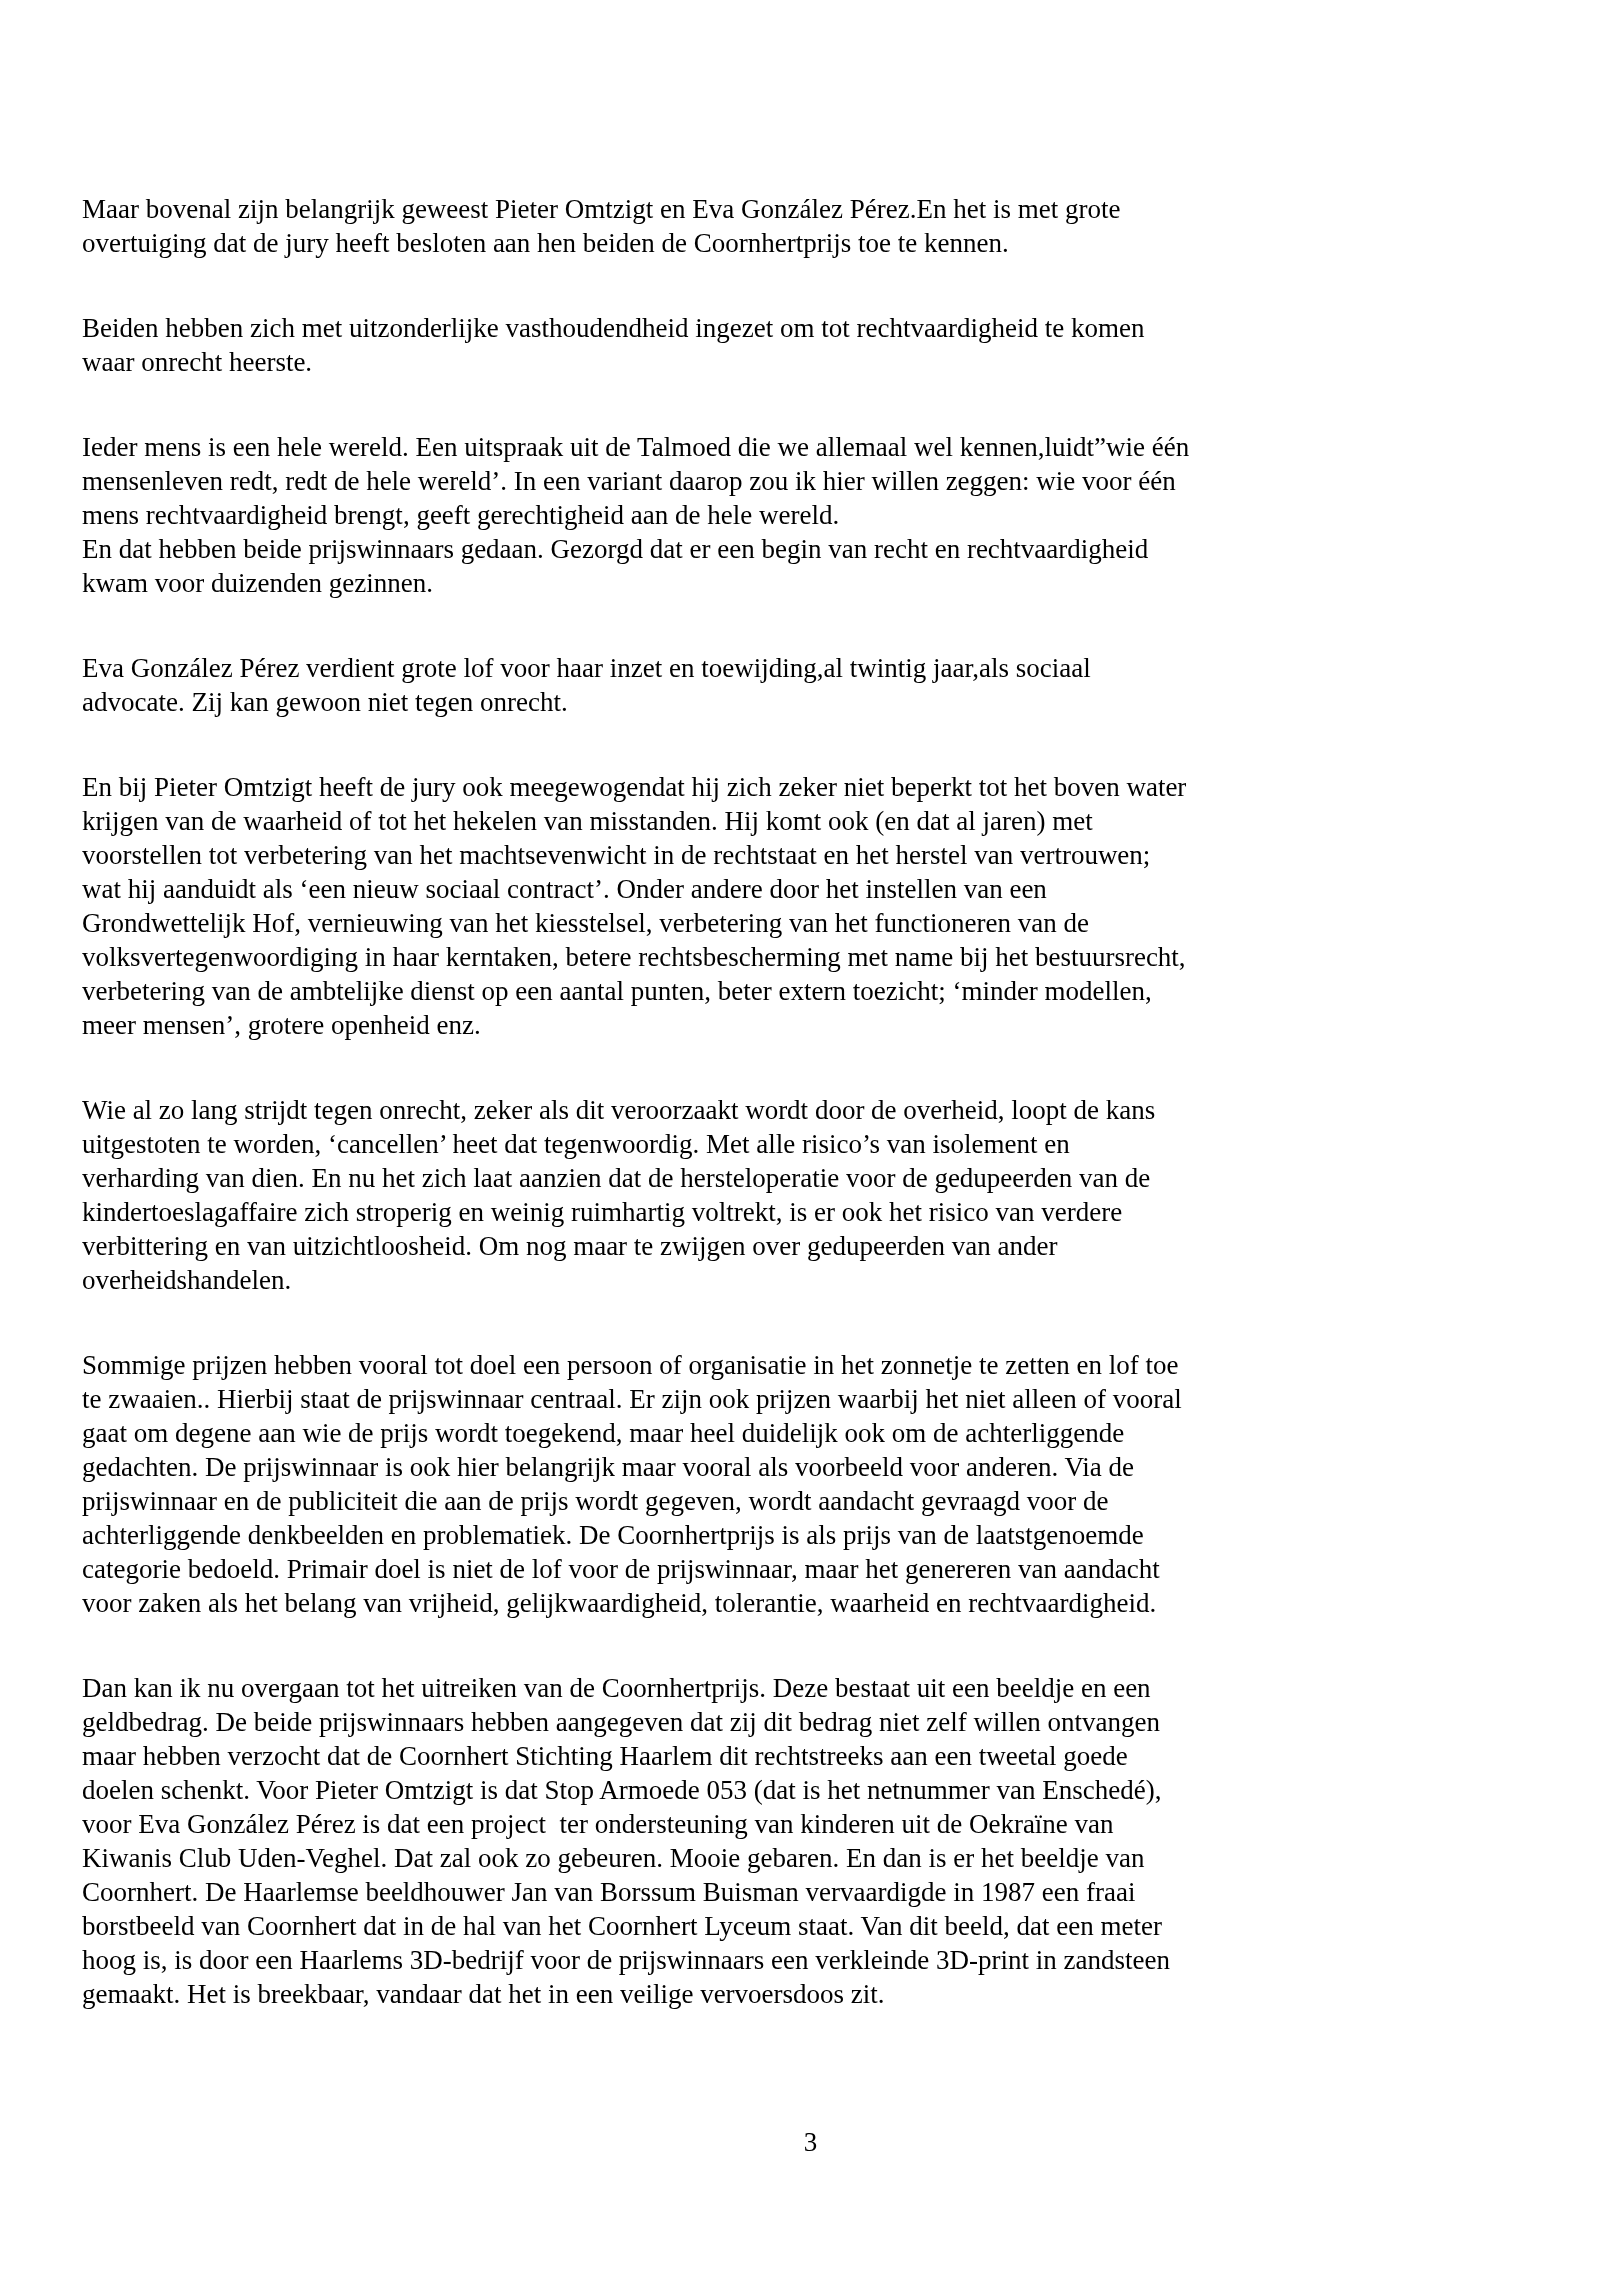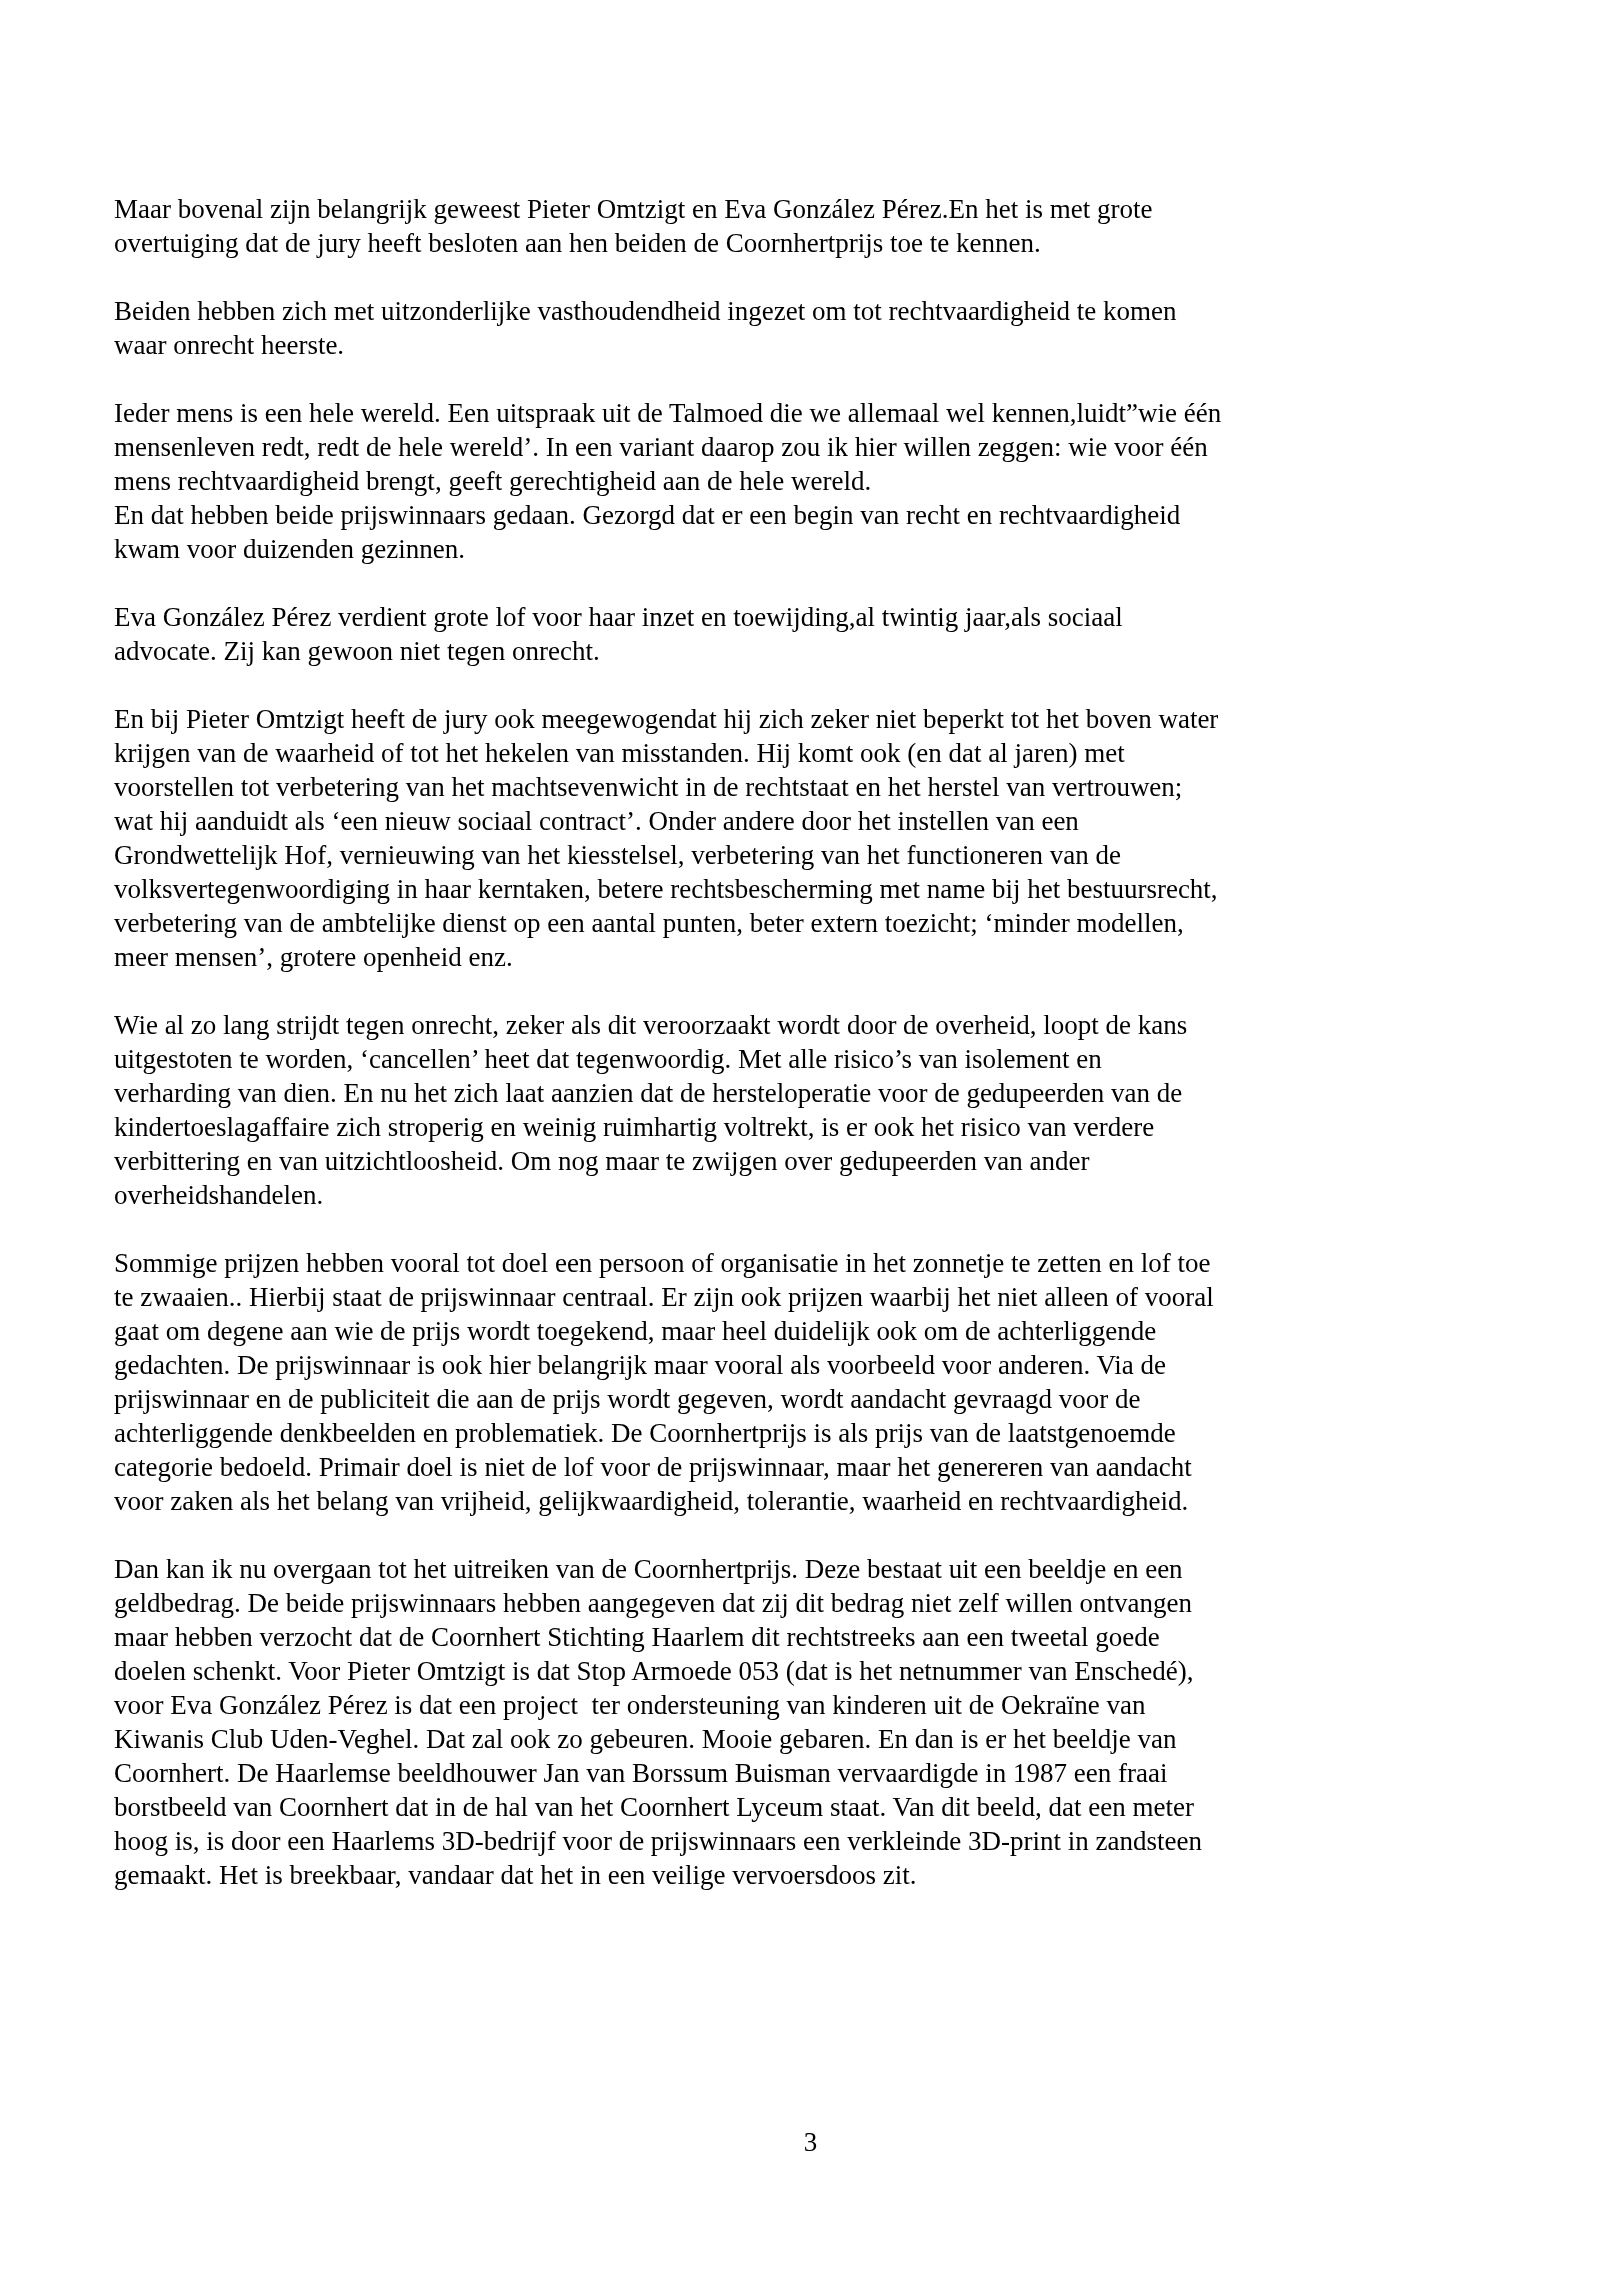--- a/index.html
+++ b/index.html
@@ -15,31 +15,31 @@
     color: #000000;
   }
   .page {
     position: absolute;
     top: 0;
     left: 0;
     width: 1599px;
     height: 2293px;
     background: #ffffff;
     box-sizing: border-box;
-    padding: 192px 36px 0 114px;
+    padding: 192px 36px 0 82px;
   }
   .para {
     margin: 0;
     font-size: 27px;
     line-height: 34px;
     white-space: pre-wrap;
     letter-spacing: 0;
   }
   .para + .para {
-    margin-top: 34px;
+    margin-top: 51px;
   }
   .footer {
     position: absolute;
     top: 2125px;
     left: 0;
     width: 1621px;
     text-align: center;
     font-size: 27px;
     line-height: 34px;
   }

